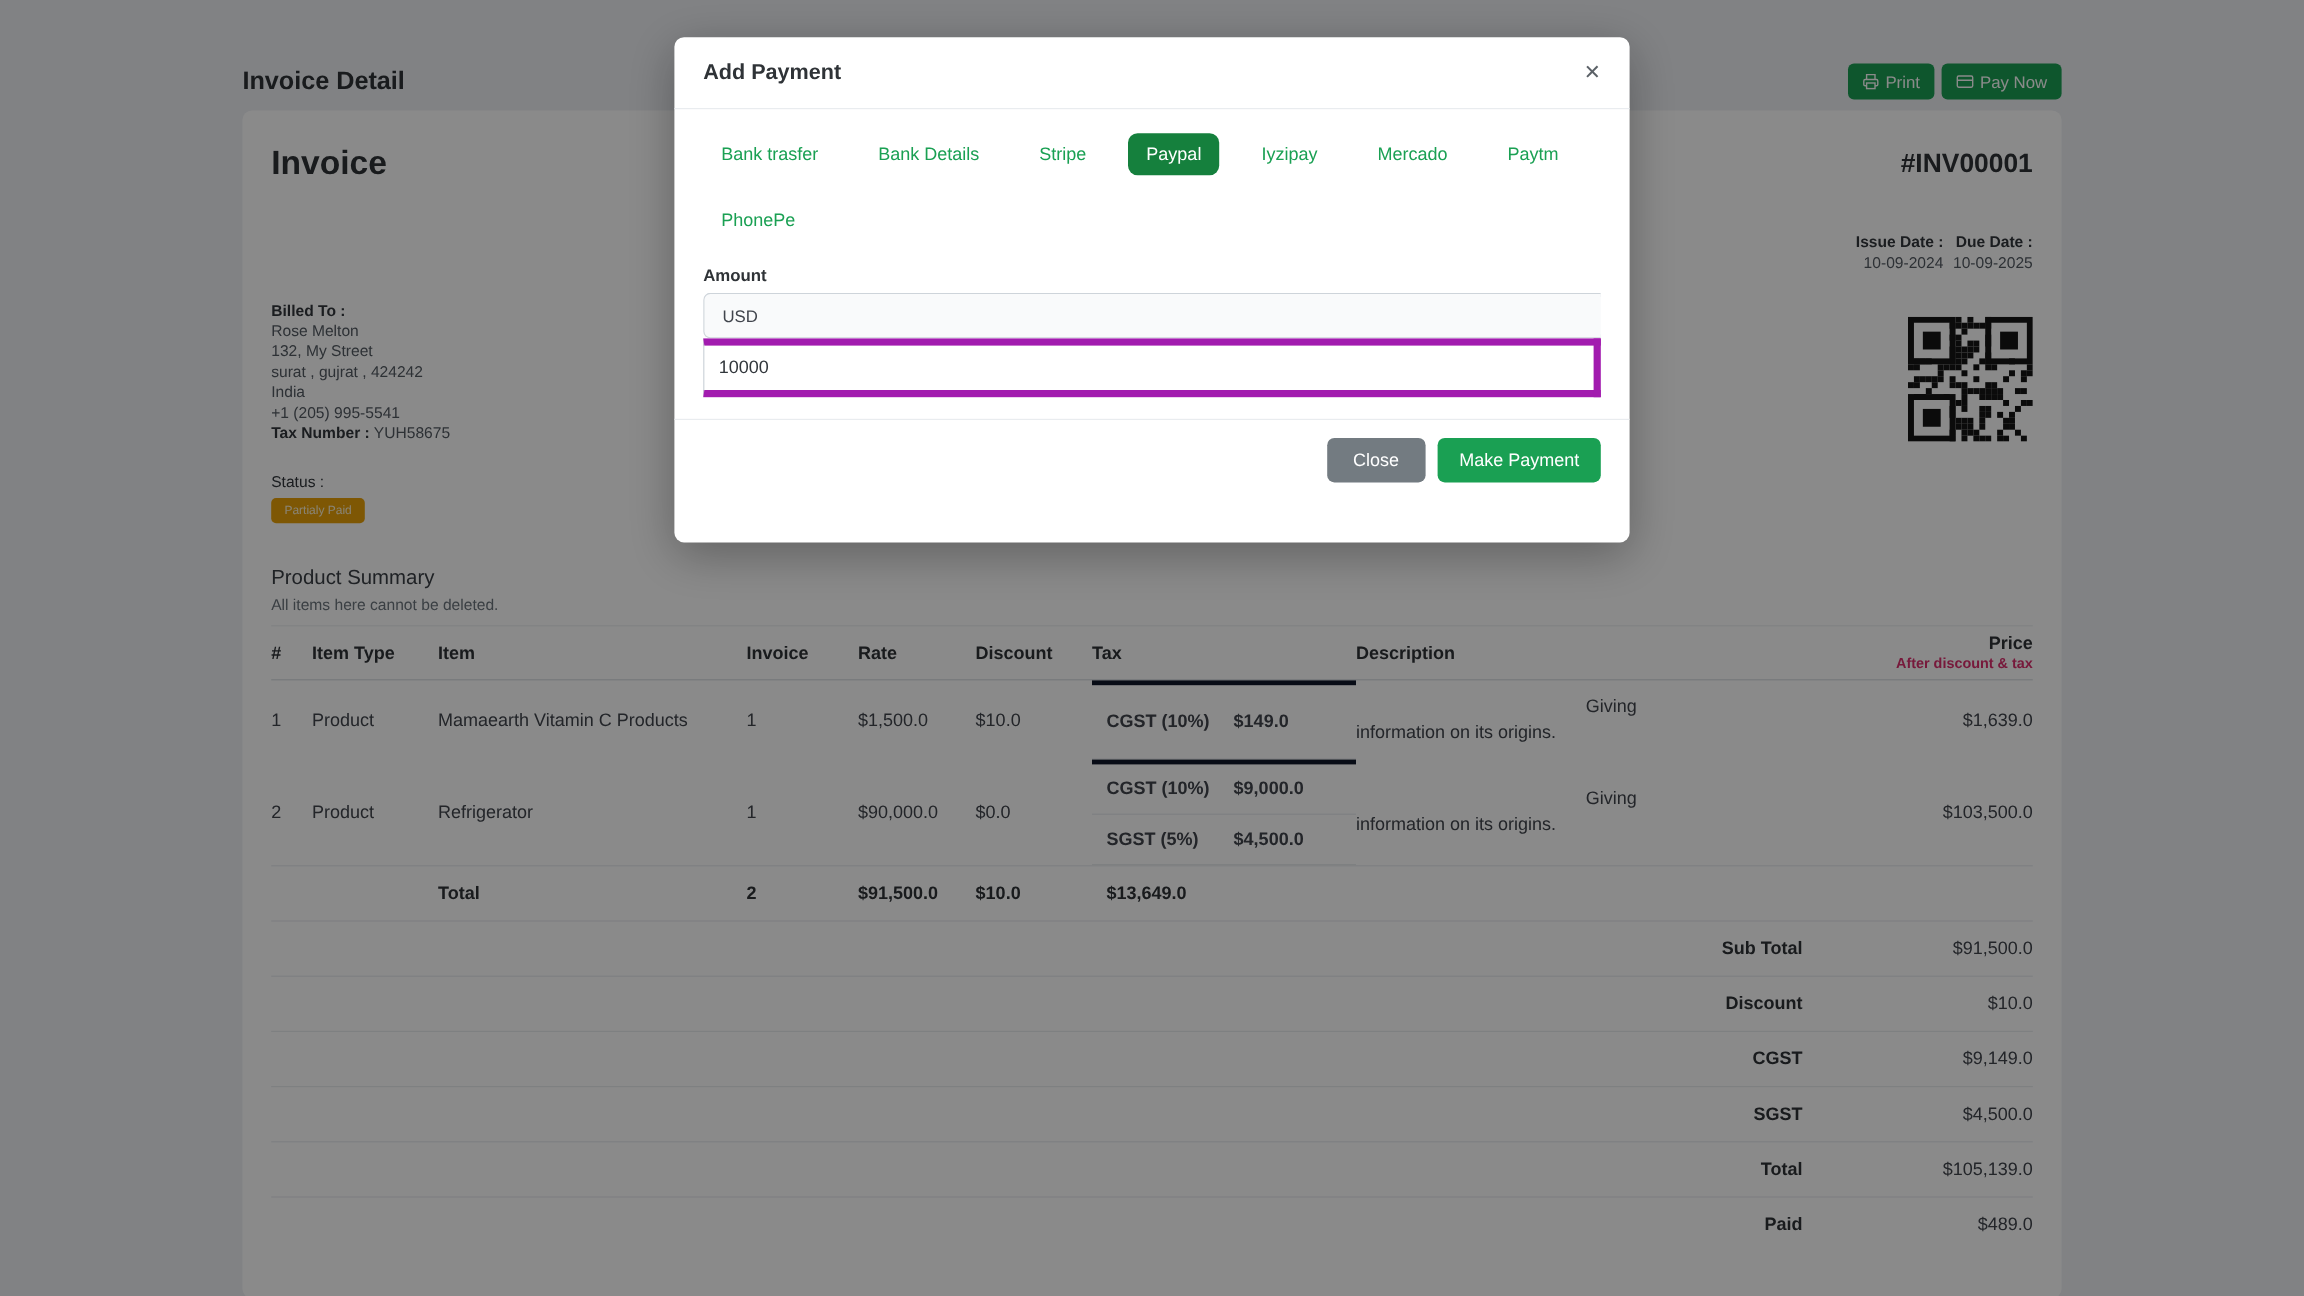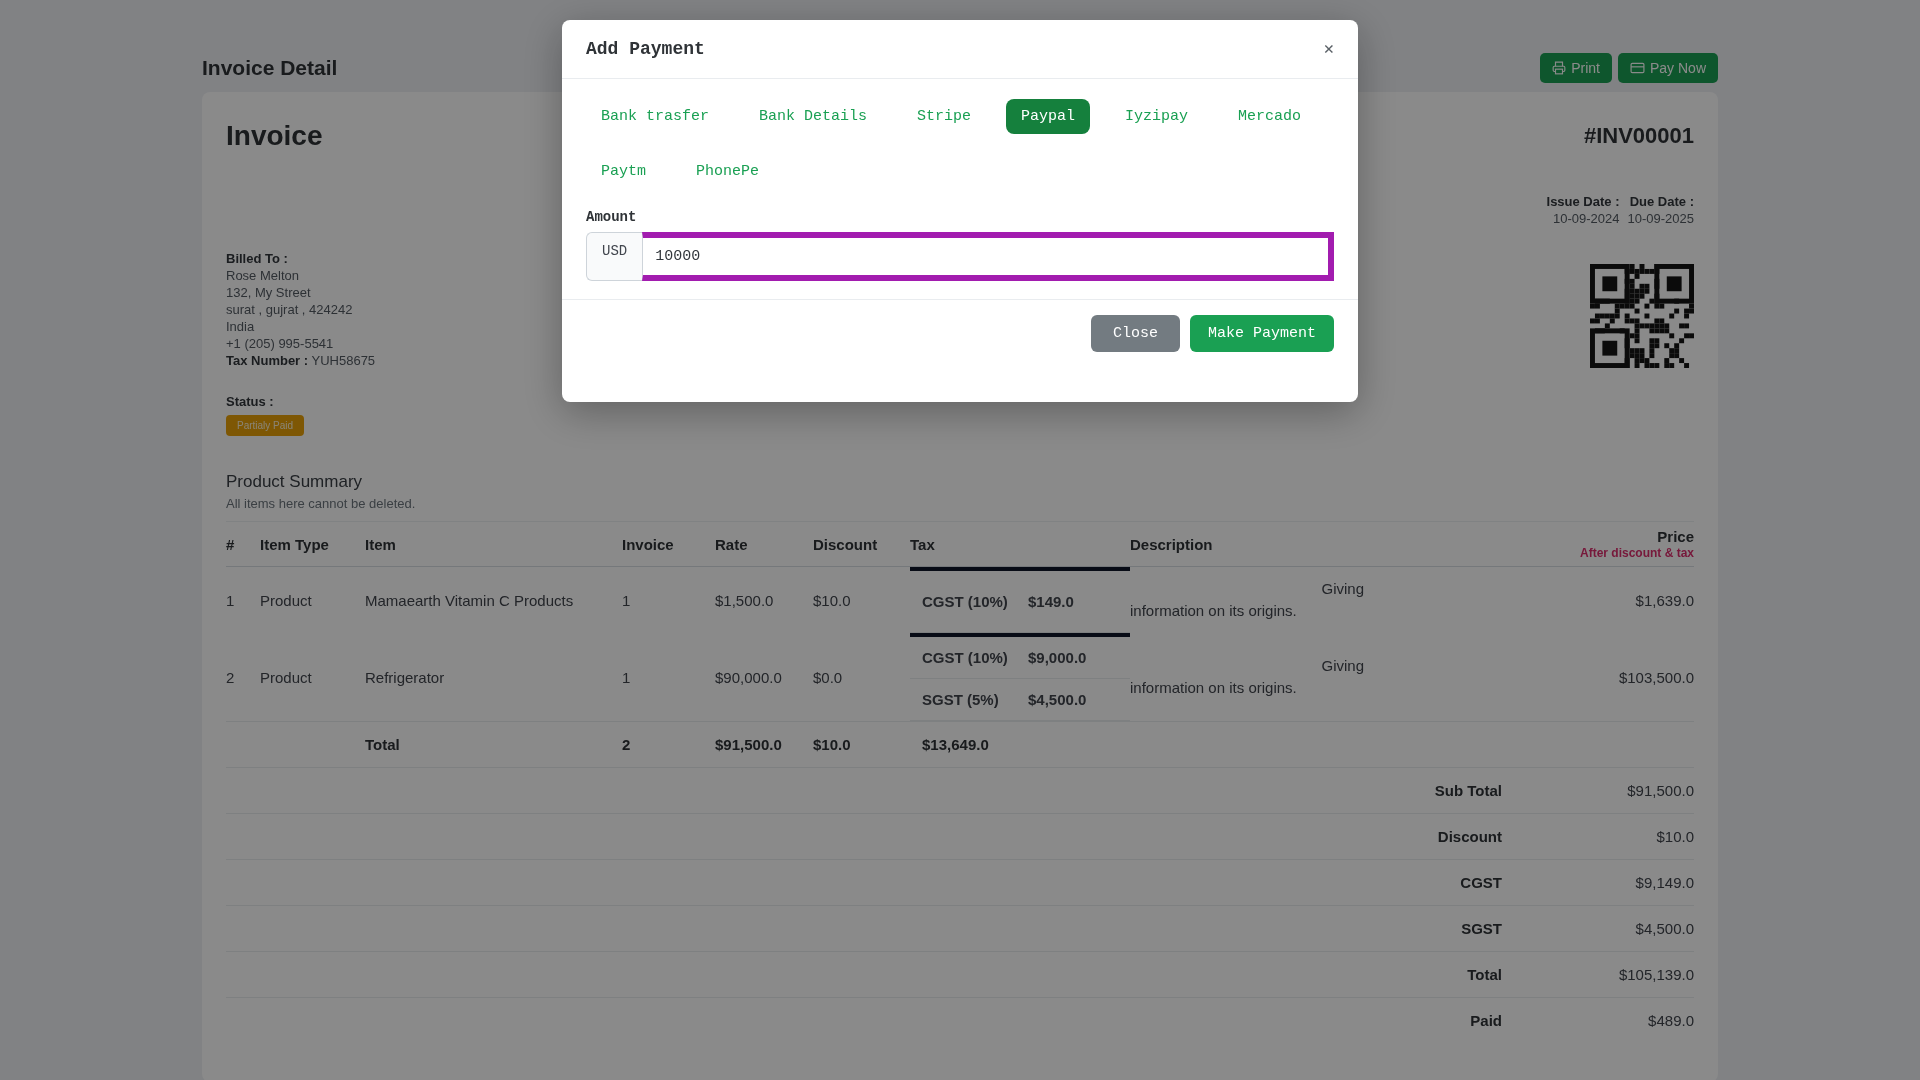--- a/index.html
+++ b/index.html
@@ -29,21 +29,21 @@
   .shipped .b { font-weight:700; color:#32373c; }
   .rightcol { position:absolute; right:0; top:0; text-align:right; }
   .dates { display:flex; gap:8px; justify-content:flex-end; font-size:13px; }
   .dcol { text-align:right; }
   .dlabel { font-weight:700; color:#32373c; }
   .dval { color:#545b63; margin-top:2px; }
   .qr { width:104px; height:104px; margin-top:38px; margin-left:auto; background:#fff; position:relative; }
   .qr svg { display:block; }
 
   .status-block { margin-top:28px; }
-  .status-label { font-size:13px; font-weight:700; color:#32373c; }
+  .status-label { font-size:13px; font-weight:400; color:#32373c; }
   .badge { display:inline-block; margin-top:6px; background:#e9a208; color:#fdf3d7;
     font-size:10px; padding:5px 11px; border-radius:4px; }
 
   .ps-title { margin-top:36px; font-size:17px; font-weight:500; color:#3a3f45; }
   .ps-sub { margin-top:4px; font-size:13px; color:#6c757d; }
 
   
   .tgrid { display:grid; grid-template-columns:34px 105px 257px 93px 98px 97px 220px 292px 1fr; align-items:center; }
   .thead { margin-top:10px; border-top:1px solid #edf0f2; border-bottom:1px solid #d9dee3;
     min-height:46px; font-size:15px; font-weight:700; color:#2f3337; }
@@ -57,34 +57,34 @@
   .tax-name { width:118px; padding-left:12px; }
   .desc { padding-right:26px; line-height:22px; text-indent:72%; color:#41454d; }
   .trow-total { border-top:1px solid #e9ecef; min-height:46px; font-size:15px; font-weight:700; color:#2f3337; }
   .srow { display:flex; justify-content:flex-end; align-items:center; min-height:46px;
     border-top:1px solid #e9ecef; font-size:15px; }
   .srow .lbl { font-weight:700; color:#2f3337; }
   .srow .val { width:192px; text-align:right; color:#41454d; }
 
   
   .backdrop { position:fixed; inset:0; background:rgba(0,0,0,0.46); z-index:10; }
-  .modal { position:fixed; top:20px; left:0; right:0; margin:0 auto; width:796px; z-index:20;
-    background:#fff; border-radius:8px; box-shadow:0 10px 40px rgba(0,0,0,0.3);font-family:Liberation Mono, monospace; }
+  .modal { position:fixed; top:31px; left:0; right:0; margin:0 auto; width:796px; z-index:20;
+    background:#fff; border-radius:8px; box-shadow:0 10px 40px rgba(0,0,0,0.3); }
   .m-head { display:flex; justify-content:space-between; align-items:center; padding:19px 24px;
     border-bottom:1px solid #e9ecef; }
   .m-title { font-size:18px; font-weight:700; color:#2f3337; }
   .m-close { background:none; border:none; font-size:17px; color:#5b6167; cursor:pointer; line-height:1;
     font-family:inherit; }
   .m-body { padding:20px 24px 18px; }
   .tabs { display:flex; gap:20px; flex-wrap:wrap; }
   .tab { background:none; border:none; font-family:inherit; font-size:15px; color:#1aa053;
     padding:9px 15px; border-radius:8px; cursor:pointer; }
   .tab.active { background:#15803d; color:#fff; }
   .amt-label { margin-top:20px; font-size:14px; font-weight:700; color:#2f3337; }
-  .igroup { display:flex; margin-top:7px; }
+  .igroup { display:flex; margin-top:7px;flex-direction:column; }
   .iprep { border:1px solid #ced4da; border-right:none; border-radius:6px 0 0 6px;
     background:#f9fafb; padding:10px 15px; font-size:14px; color:#41454d; }
   .igroup input { flex:1; border:6px solid #a21caf; border-radius:0 0 0 0; border-left:1px solid #ced4da;
     padding:10px 12px; font-size:15px; font-family:inherit; color:#32373c; outline:none; }
   .m-foot { display:flex; justify-content:flex-end; gap:10px; padding:15px 24px 50px;
     border-top:1px solid #e9ecef; }
   .btn-gray { background:#737b81; color:#fff; border:none; font-family:inherit; font-size:15px;
     padding:10px 22px; border-radius:6px; cursor:pointer; }
   .btn-green { background:#1aa053; color:#fff; border:none; font-family:inherit; font-size:15px;
     padding:10px 18px; border-radius:6px; cursor:pointer; }

